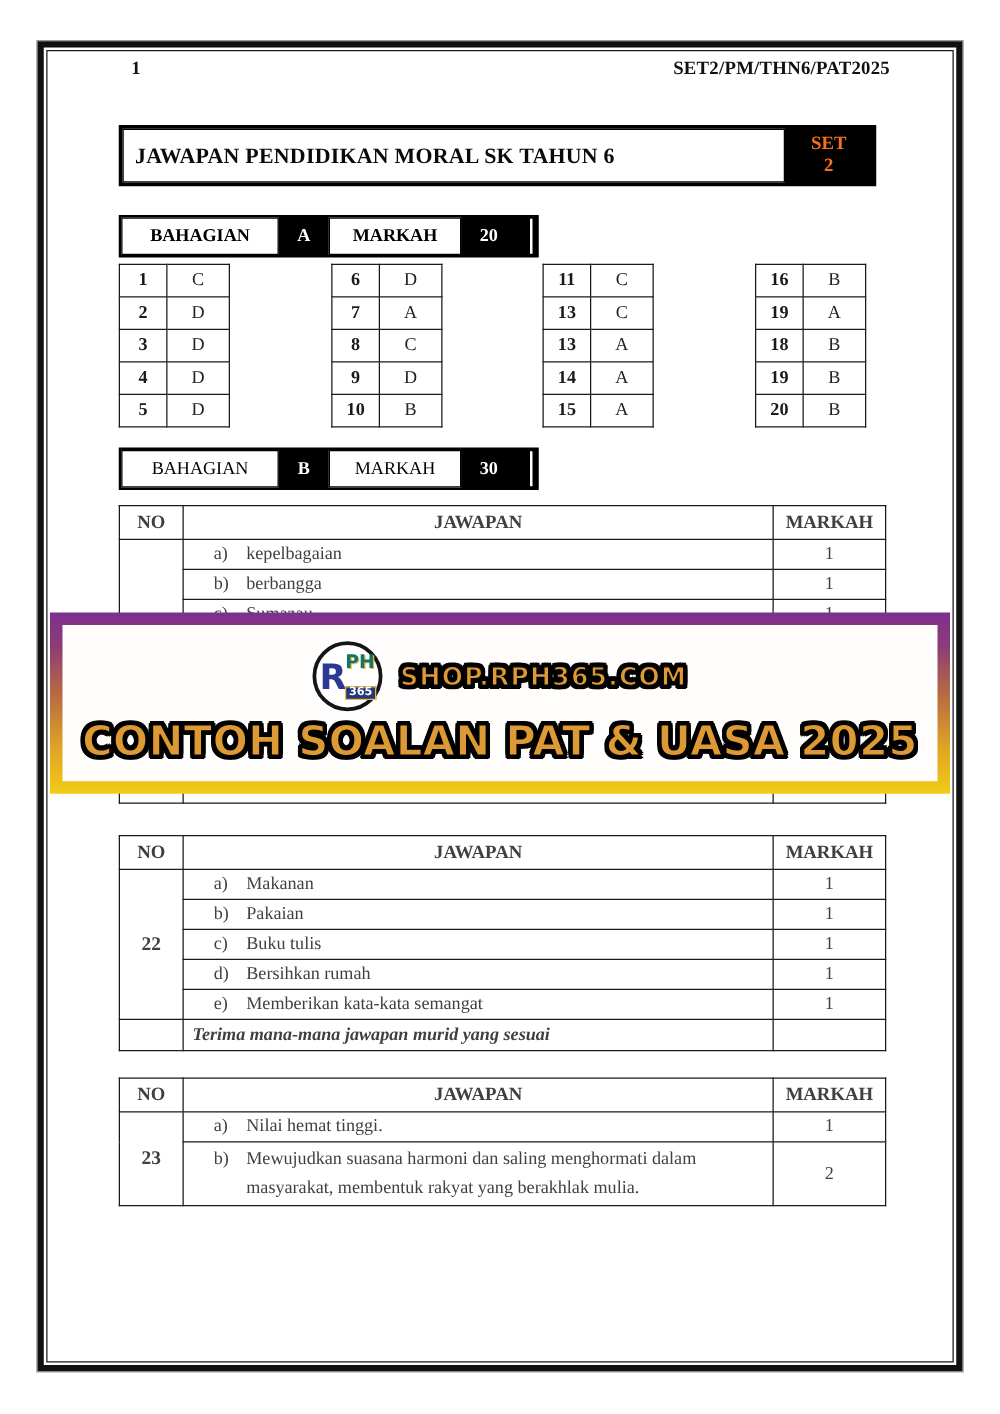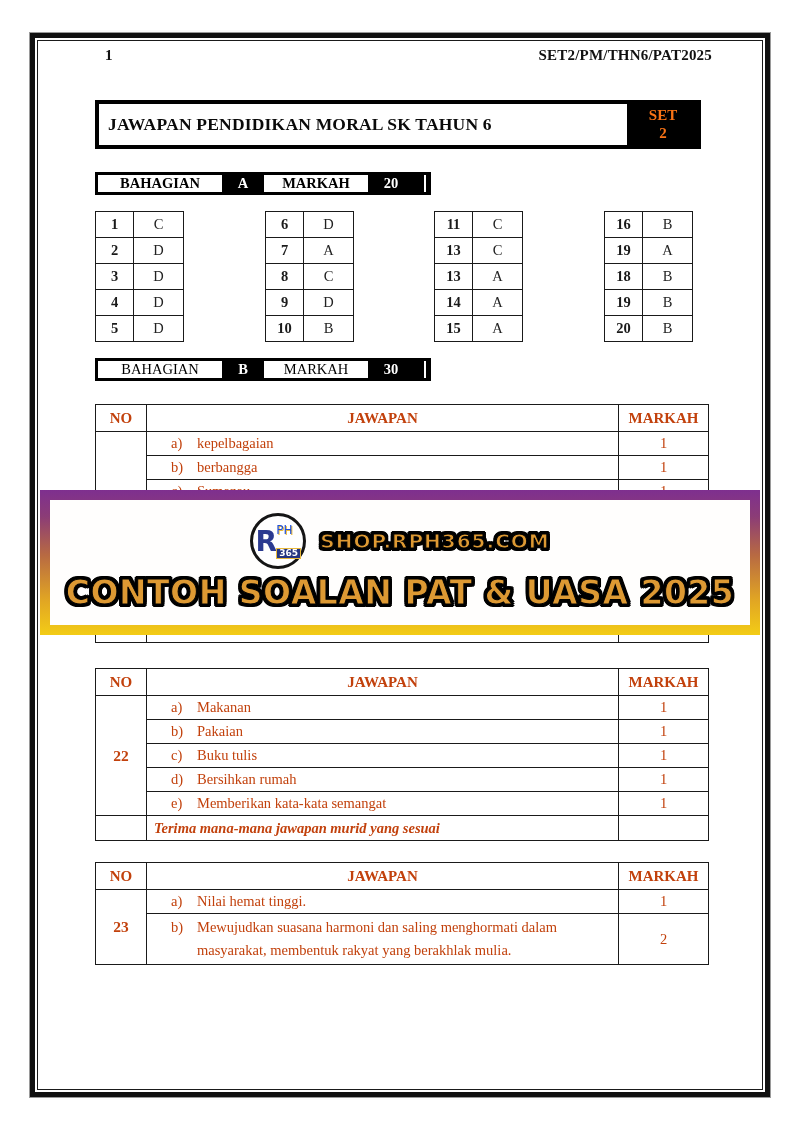--- a/index.html
+++ b/index.html
@@ -20,42 +20,42 @@
   .doc-code { font-weight:bold; font-size:15px; color:#111; letter-spacing:.2px; }
 
   
   .title-box { position:absolute; left:60px; top:62px; width:606px; height:49px; background:#000; padding:3px; display:flex; }
   .title-main { flex:1; background:#fff; border:1px solid #000; display:flex; align-items:center; padding-left:9px; }
   .title-text { font-weight:bold; font-size:17.5px; color:#0a0a0a; letter-spacing:.2px; }
   .set-box { width:70px; background:#000; color:#f97316; display:flex; flex-direction:column; align-items:center; justify-content:center; line-height:1.15; }
   .set-box span { font-weight:bold; font-size:15px; }
 
   
-  .section-bar { position:absolute; left:60px; width:336px; height:23px; background:#000; display:flex; align-items:stretch; padding:2px;text-align:right; }
+  .section-bar { position:absolute; left:60px; width:336px; height:34px; background:#000; display:flex; align-items:stretch; padding:2px;text-align:right; }
   .bar-cell { display:flex; align-items:center; justify-content:center; font-size:14.5px; }
   .bar-white { background:#fff; color:#000; border:1px solid #000; }
   .bar-black { background:#000; color:#fff; font-weight:bold; }
   .bar-a .bar-white { font-weight:bold; }
   .bar-b .bar-white { font-weight:normal; }
   .w-bahagian { width:126px; }
   .w-letter { width:40px; }
   .w-markah { width:106px; }
   .w-total { width:44px; }
   .bar-tail { flex:1; position:relative; background:#000; }
   .bar-tail::after { content:""; position:absolute; right:3px; top:1px; bottom:1px; width:2px; background:#fff; }
 
   
   .ans-table { position:absolute; border-collapse:collapse; table-layout:fixed; }
   .ans-table td { border:1.5px solid #1a1a1a; height:26px; text-align:center; vertical-align:middle; font-size:14.5px; color:#1a1a1a; background:#fff; }
   .ans-table td.no { width:38px; font-weight:bold; }
   .ans-table td.ans { width:50px; color:#222; }
 
   
   .btable { position:absolute; border-collapse:collapse; table-layout:fixed; background:#fff; }
-  .btable td { border:1.5px solid #1a1a1a; vertical-align:middle; font-size:14.5px; color:#c2410c; }
+  .btable td { border:1.5px solid #1a1a1a; vertical-align:middle; font-size:14.5px; color:#404040; }
   .btable tr.hdr td { height:27px; text-align:center; font-weight:bold; font-size:15px; }
   .btable td.jw { padding-left:24px; }
   .jw-inner { display:flex; align-items:baseline; }
   .itm-label { width:26px; flex:0 0 26px; }
   .itm-text { flex:1; padding-right:6px; }
   .btable td.mk { text-align:center; }
   .btable td.no-col { text-align:center; font-weight:bold; font-size:15.5px; }
   .row-h td { height:24px; }
   .filler td { height:139px; }
   .note-row td { height:25px; }
@@ -67,21 +67,21 @@
   .banner {
     position:absolute; left:5px; top:452px; width:720px; height:145px; z-index:6;
     background:linear-gradient(180deg,#7e2f8f 0%, #8b3c77 18%, #b86a42 45%, #e0a424 75%, #f3cc16 100%);
     padding:10px;
   }
   .banner-inner { width:100%; height:100%; background:#fffefd; display:flex; flex-direction:column; align-items:center; justify-content:center; }
   .banner-row1 { display:flex; align-items:center; gap:14px; margin-bottom:4px; }
   .logo { width:56px; height:56px; border-radius:50%; border:3px solid #151515; background:#fff; display:flex; align-items:center; justify-content:center; }
   .logo-r { font-family:"DejaVu Sans",sans-serif; font-weight:bold; font-size:28px; color:#2b3a90; margin-right:-1px; }
   .logo-col { display:flex; flex-direction:column; align-items:flex-start; line-height:1; }
-  .logo-ph { font-family:"DejaVu Sans",sans-serif; font-weight:normal; font-size:12px; color:#1d4ed8; text-shadow:1px 1px 0 #e8b83a; }
+  .logo-ph { font-family:"DejaVu Sans",sans-serif; font-weight:bold; font-size:15px; color:#0f766e; text-shadow:1px 1px 0 #e8b83a; }
   .logo-365 { font-family:"DejaVu Sans",sans-serif; font-weight:bold; font-size:9px; color:#fff; background:#253580; padding:0 2px; border:1px solid #e8b83a;margin-top:12px; }
   .outline-text {
     font-family:"DejaVu Sans",sans-serif; font-weight:bold; color:#dd9933;
     -webkit-text-stroke:1px #000;
     text-shadow:
       3px 0 #000, -3px 0 #000, 0 3px #000, 0 -3px #000,
       2px 2px #000, -2px 2px #000, 2px -2px #000, -2px -2px #000,
       3px 2px #000, -3px 2px #000, 3px -2px #000, -3px -2px #000,
       2px 3px #000, -2px 3px #000, 2px -3px #000, -2px -3px #000;
   }

